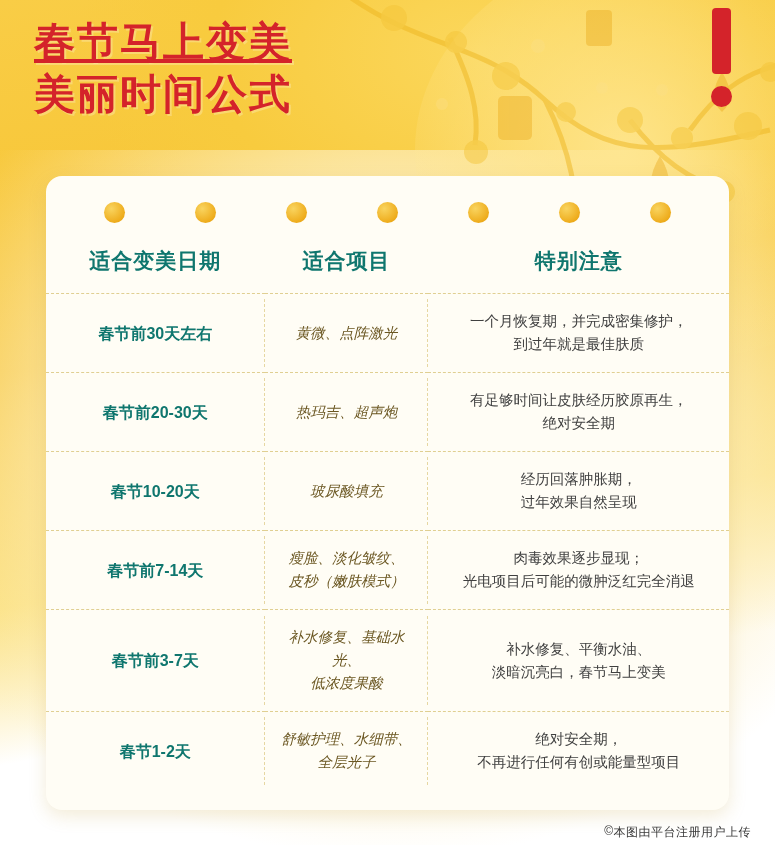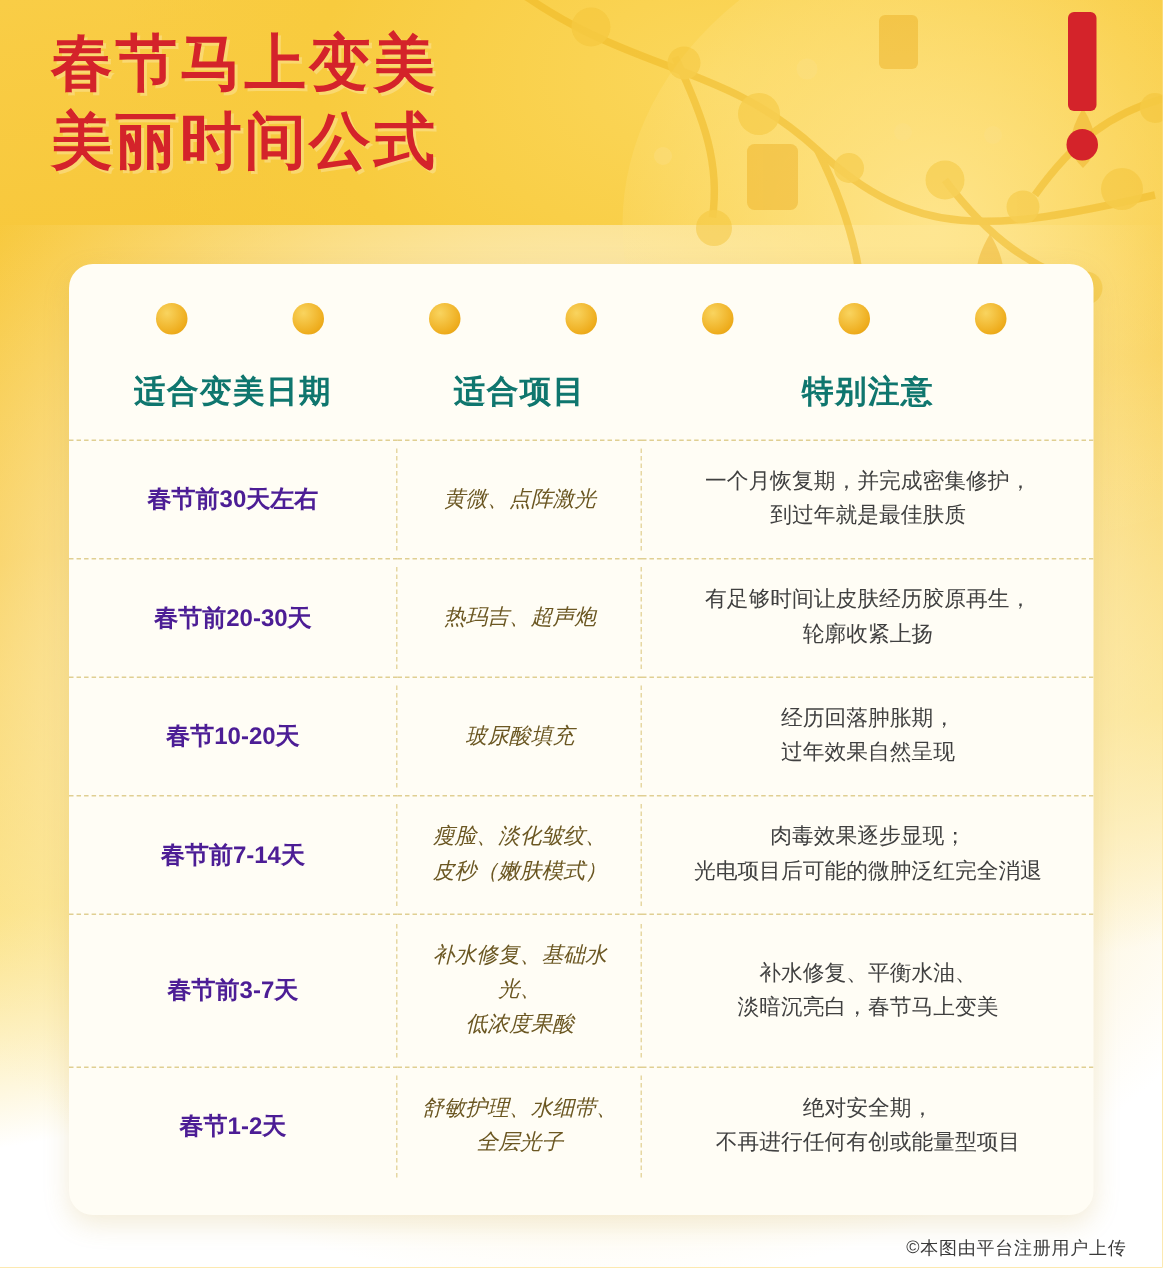--- a/index.html
+++ b/index.html
@@ -84,20 +84,21 @@
     left: 34px;
     top: 16px;
     color: #d4232a;
     font-weight: 700;
     letter-spacing: 2px;
   }
   .headline .l1 {
     font-size: 41px;
     line-height: 52px;
     text-shadow: 2px 2px 0 rgba(255,255,255,.25);
+    text-decoration: underline;
   }
   .headline .l2 {
     font-size: 41px;
     line-height: 52px;
     text-shadow: 2px 2px 0 rgba(255,255,255,.25);
     text-align: center;
   }
 
   
   .card {
@@ -139,21 +140,21 @@
     font-size: 14.5px;
     color: #5a4a1e;
     text-align: center;
     padding: 16px 10px;
     line-height: 23px;
     border-top: 1px dashed #e0cf92;
   }
   table.grid td.date {
     font-weight: 700;
     font-size: 16px;
-    color: #4c1d95;
+    color: #0f766e;
     width: 32%;
   }
   table.grid td.proj { width: 24%; color: #6b5722; font-style: italic; }
   table.grid td.note { width: 44%; color: #404040; }
 
   
   table.grid td.date, table.grid td.proj { position: relative; }
   table.grid td.date::after,
   table.grid td.proj::after {
     content: "";
@@ -257,21 +258,21 @@
           <td class="note">
             <div>一个月恢复期，并完成密集修护，</div>
             <div>到过年就是最佳肤质</div>
           </td>
         </tr>
         <tr>
           <td class="date">春节前20-30天</td>
           <td class="proj">热玛吉、超声炮</td>
           <td class="note">
             <div>有足够时间让皮肤经历胶原再生，</div>
-            <div>轮廓收紧上扬</div>
+            <div>绝对安全期</div>
           </td>
         </tr>
         <tr>
           <td class="date">春节10-20天</td>
           <td class="proj">玻尿酸填充</td>
           <td class="note">
             <div>经历回落肿胀期，</div>
             <div>过年效果自然呈现</div>
           </td>
         </tr>

